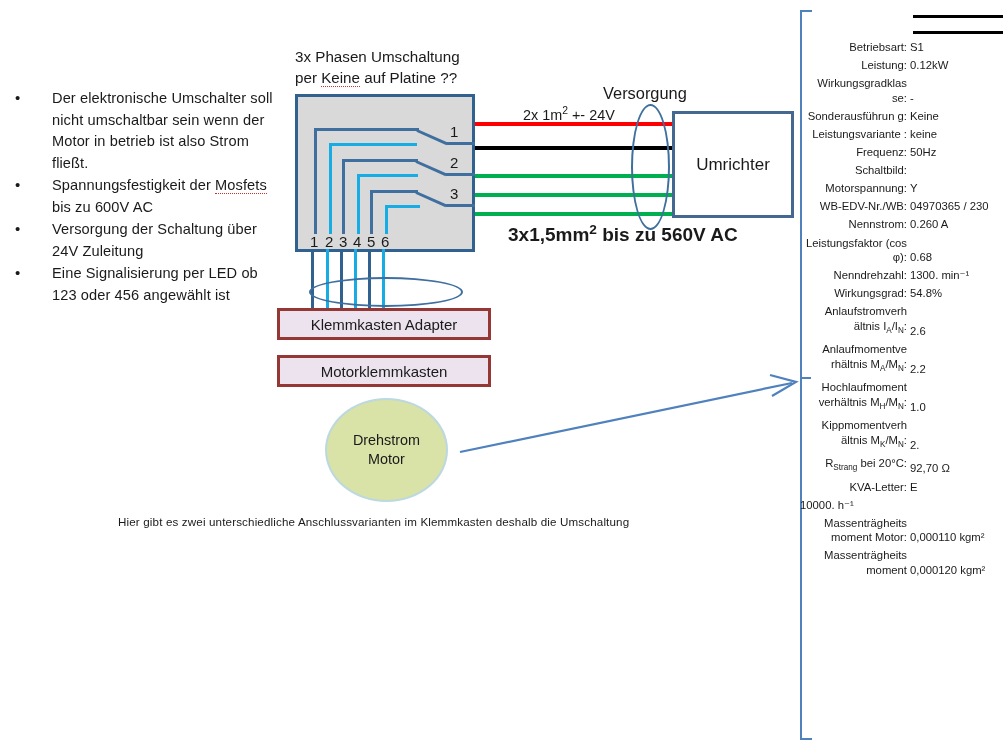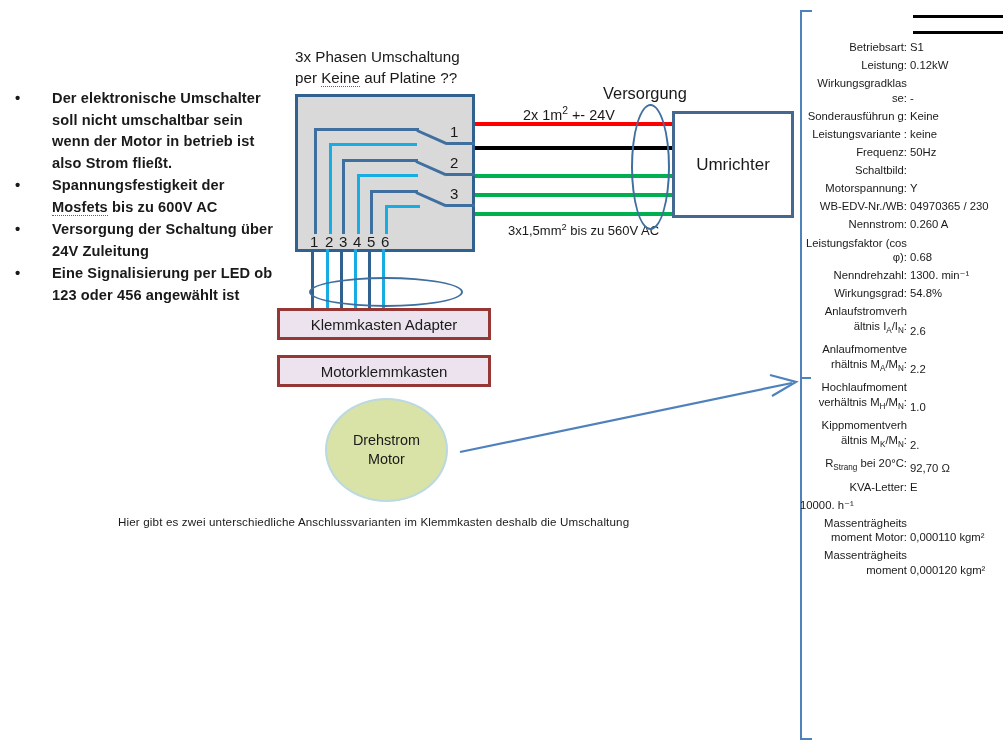--- a/index.html
+++ b/index.html
@@ -11,21 +11,20 @@
   }
   .abs{position:absolute;}
 
   
   #bullets{left:10px;top:88px;width:268px;}
   #bullets ul{margin:0;padding:0;list-style:none;}
   #bullets li{
     position:relative;padding-left:42px;
     font-size:14.6px;line-height:21.5px;margin-bottom:1px;
     letter-spacing:.1px;
-    font-weight:bold;
   }
   #bullets li::before{
     content:"\2022";position:absolute;left:5px;top:-1px;font-size:15px;
   }
   .uline{border-bottom:1.6px dotted #d03030;}
 
   
   #sw-title{left:295px;top:46px;font-size:15.2px;line-height:21px;}
 
   
@@ -59,21 +58,21 @@
   }
 
   
   .wire{position:absolute;height:4px;}
   .w-red{background:#ff0000;}
   .w-black{background:#000000;}
   .w-green{background:#00b050;}
 
   #lbl-24v{left:523px;top:105px;font-size:14.4px;}
   #lbl-zuleitung{left:603px;top:84px;font-size:16.4px;}
-  #lbl-15mm{left:508px;top:222px;font-size:13px;}
+  #lbl-15mm{left:508px;top:222px;font-size:19px;font-weight:bold;}
   sup{font-size:.72em;vertical-align:super;}
   sub{font-size:.72em;vertical-align:sub;}
 
   #ell-zul{
     left:631px;top:104px;width:35px;height:122px;
     border:2px solid #3f6f9f;border-radius:50%;
   }
 
   #umrichter{
     left:672px;top:111px;width:122px;height:107px;

